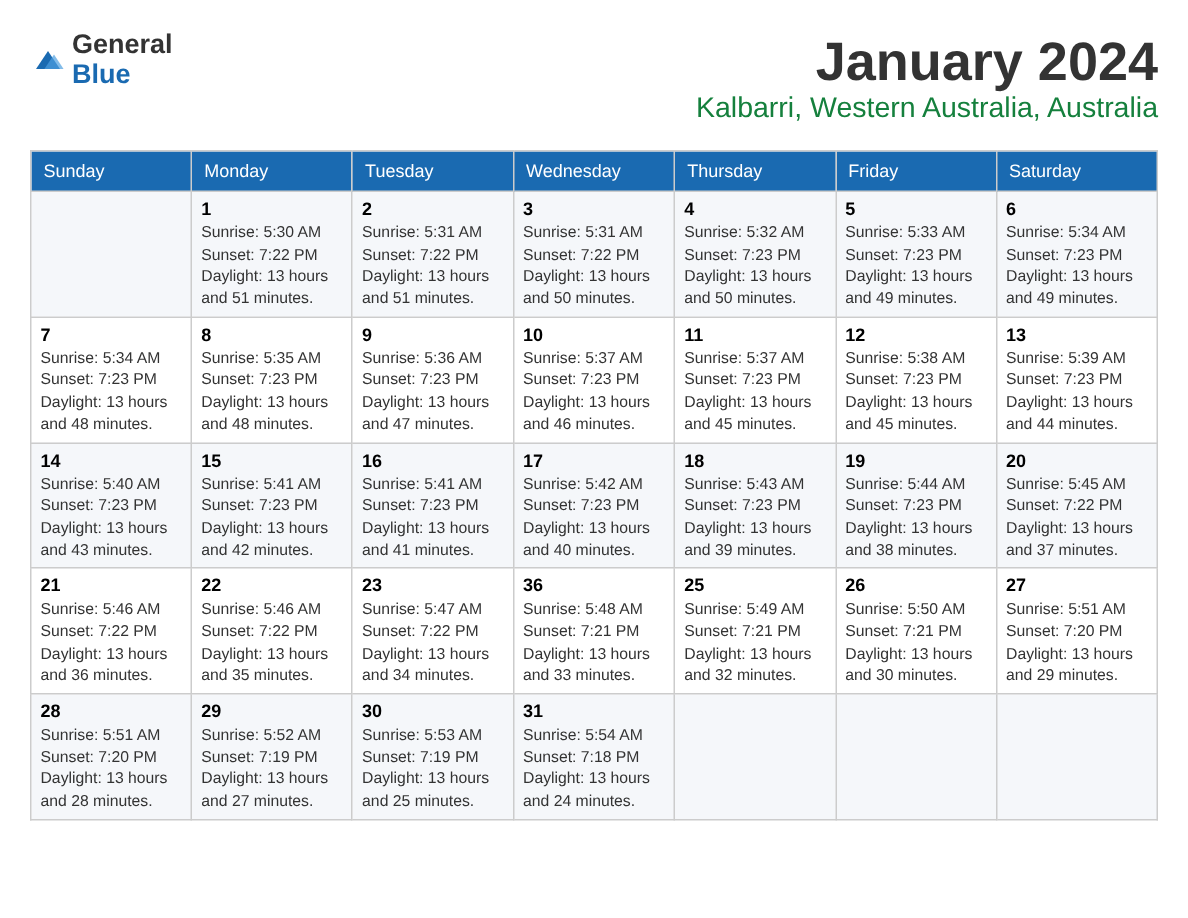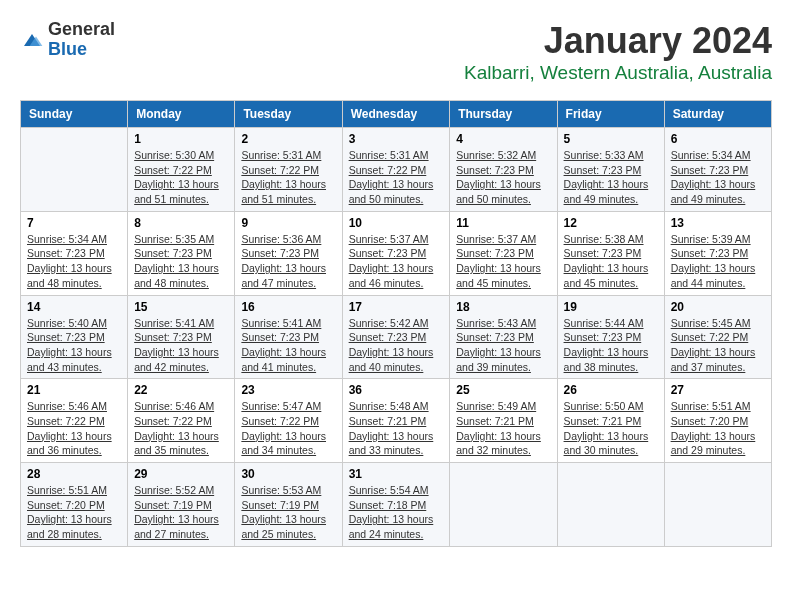--- a/index.html
+++ b/index.html
@@ -49,40 +49,39 @@
       width: 100%;
       border-collapse: collapse;
       font-size: 11px;
     }
     .calendar th {
       background-color: #1a6ab1;
       color: #fff;
       text-align: left;
       padding: 6px 8px;
       font-size: 12px;
-      font-weight: bold;
+      font-weight: normal;
       border: 1px solid #ccc;
     }
     .calendar td {
       border: 1px solid #ccc;
       vertical-align: top;
       padding: 4px 6px;
       width: 108px;
       min-height: 80px;
     }
     .day-num {
       font-weight: bold;
       font-size: 12px;
       margin-bottom: 2px;
     }
     .day-info {
       color: #333;
       font-size: 10.5px;
       line-height: 1.4;
-      text-decoration: underline;
     }
     .empty-cell {
       background: #f9f9f9;
     }
     tr:nth-child(even) td { background: #fff; }
     tr:nth-child(odd) td { background: #f5f7fa; }
     .calendar thead tr th { background: #1a6ab1; }
   </style>
 </head>
 <body>

